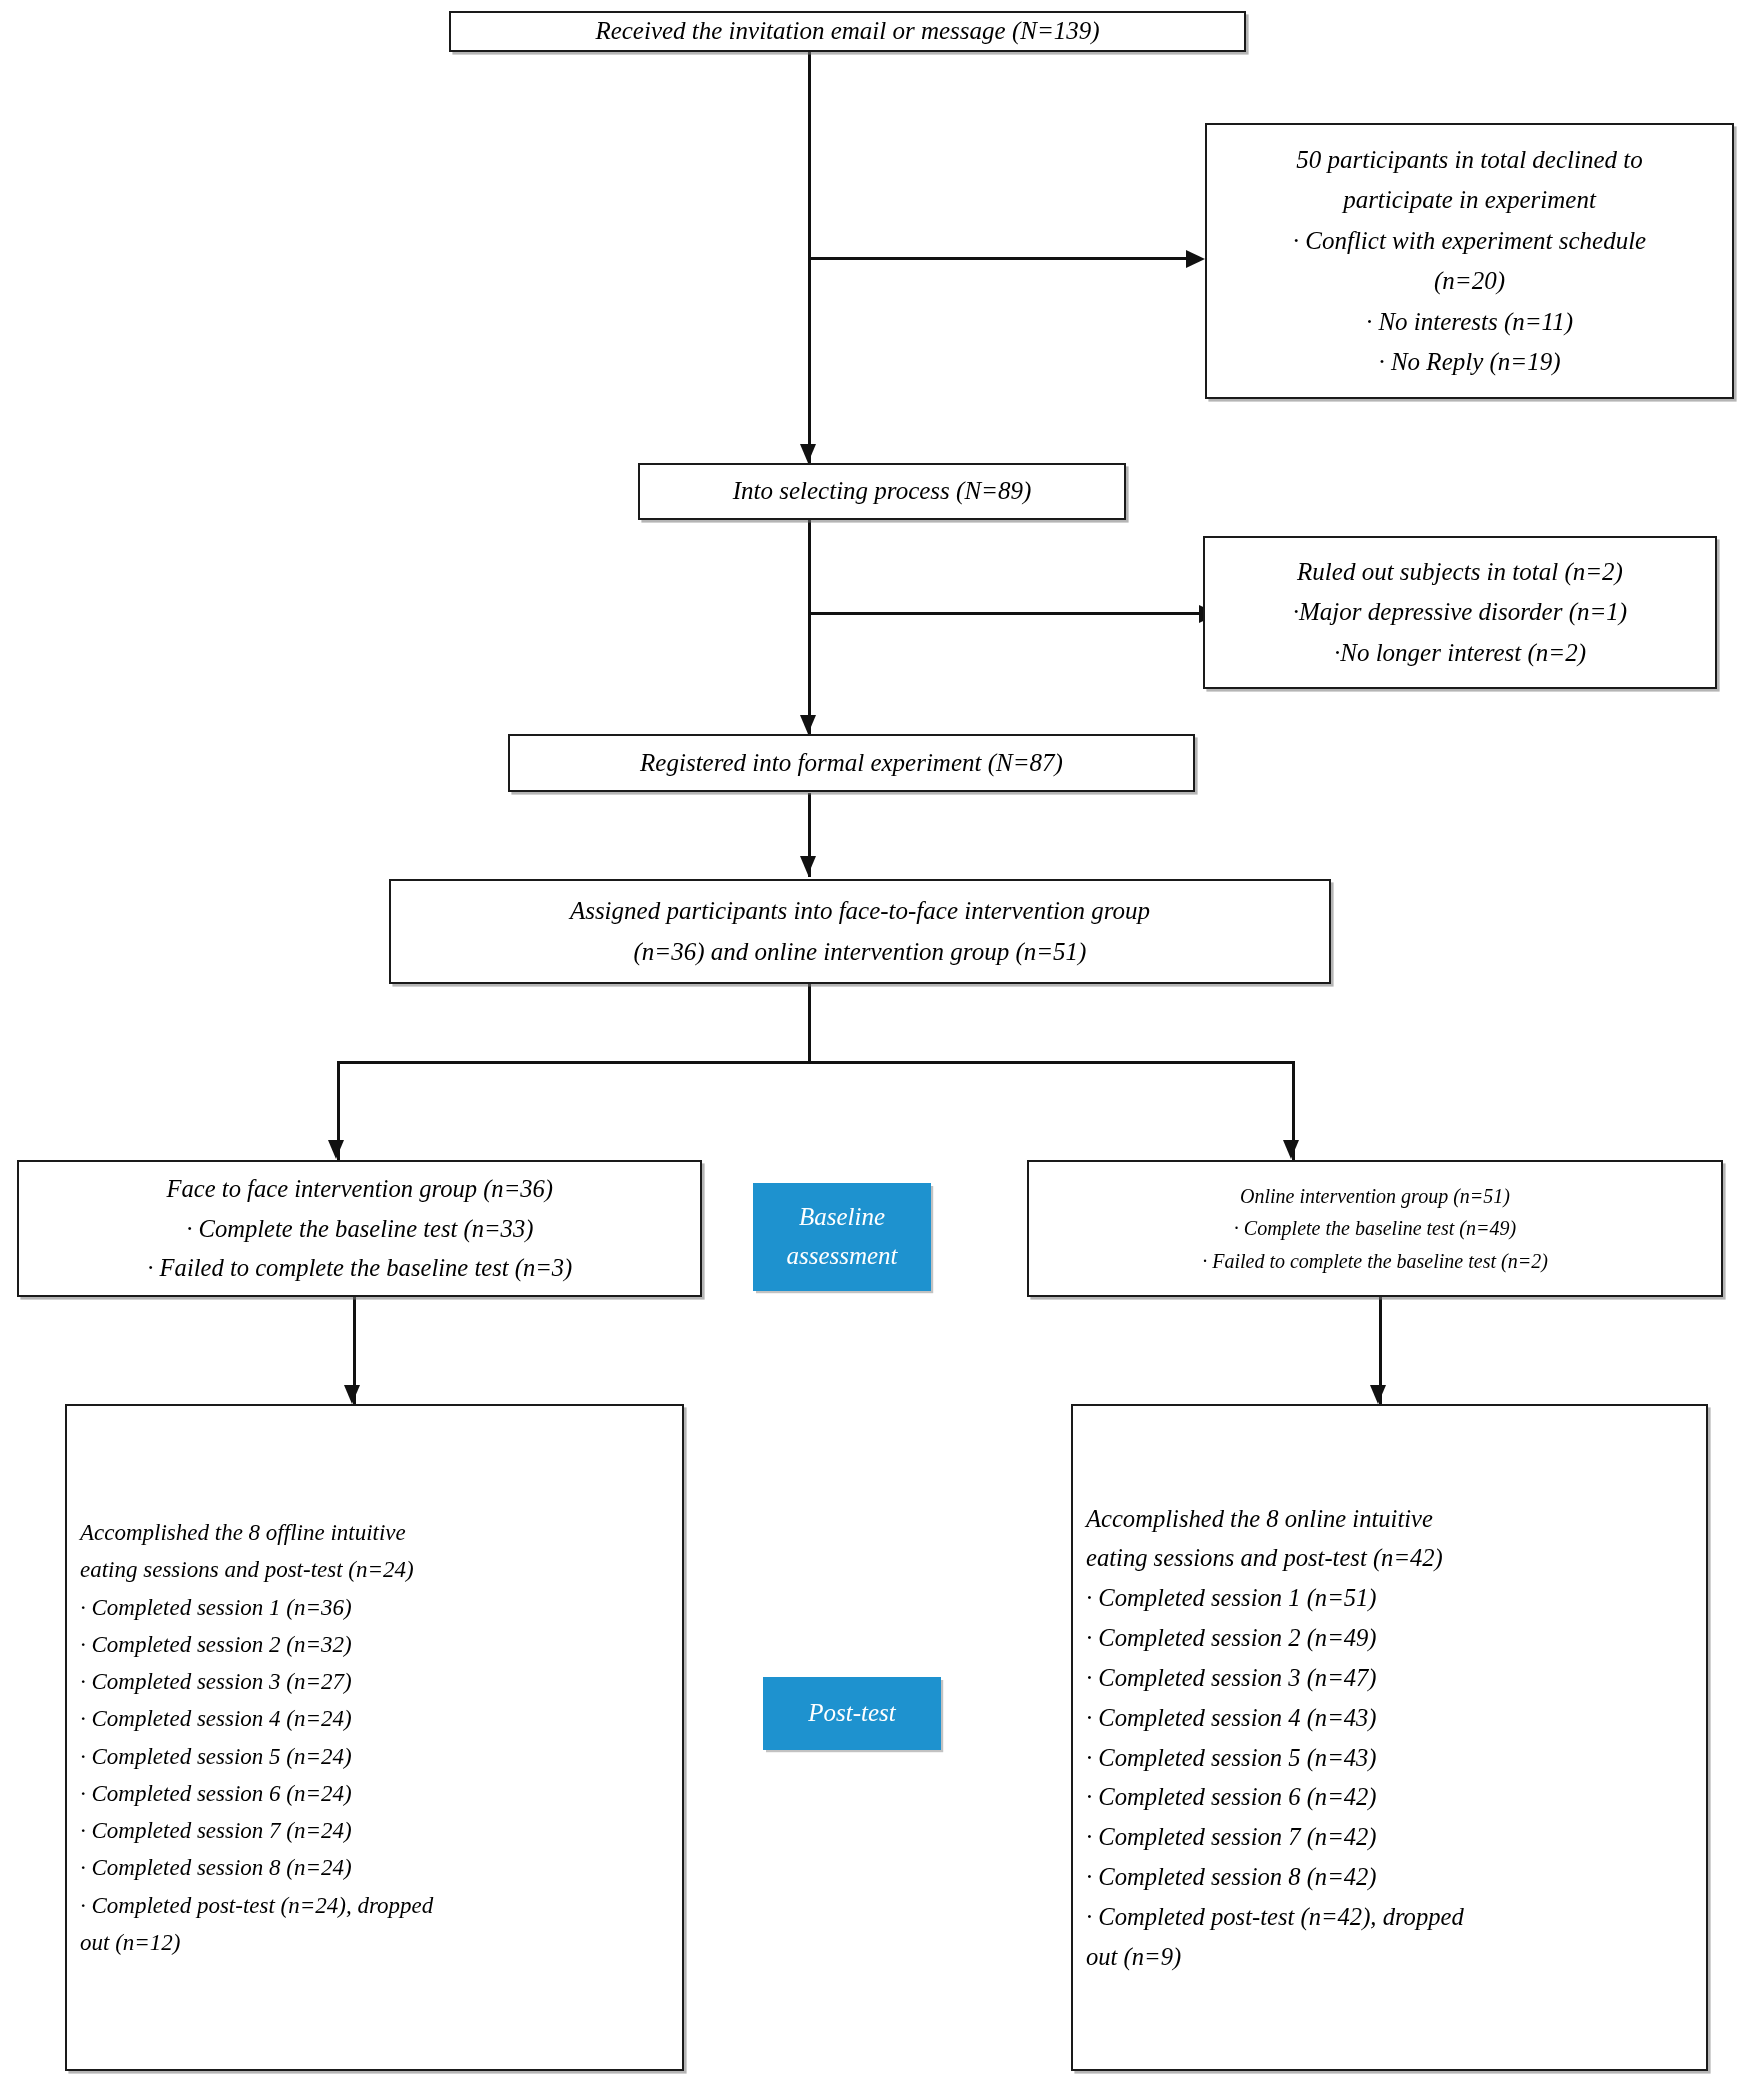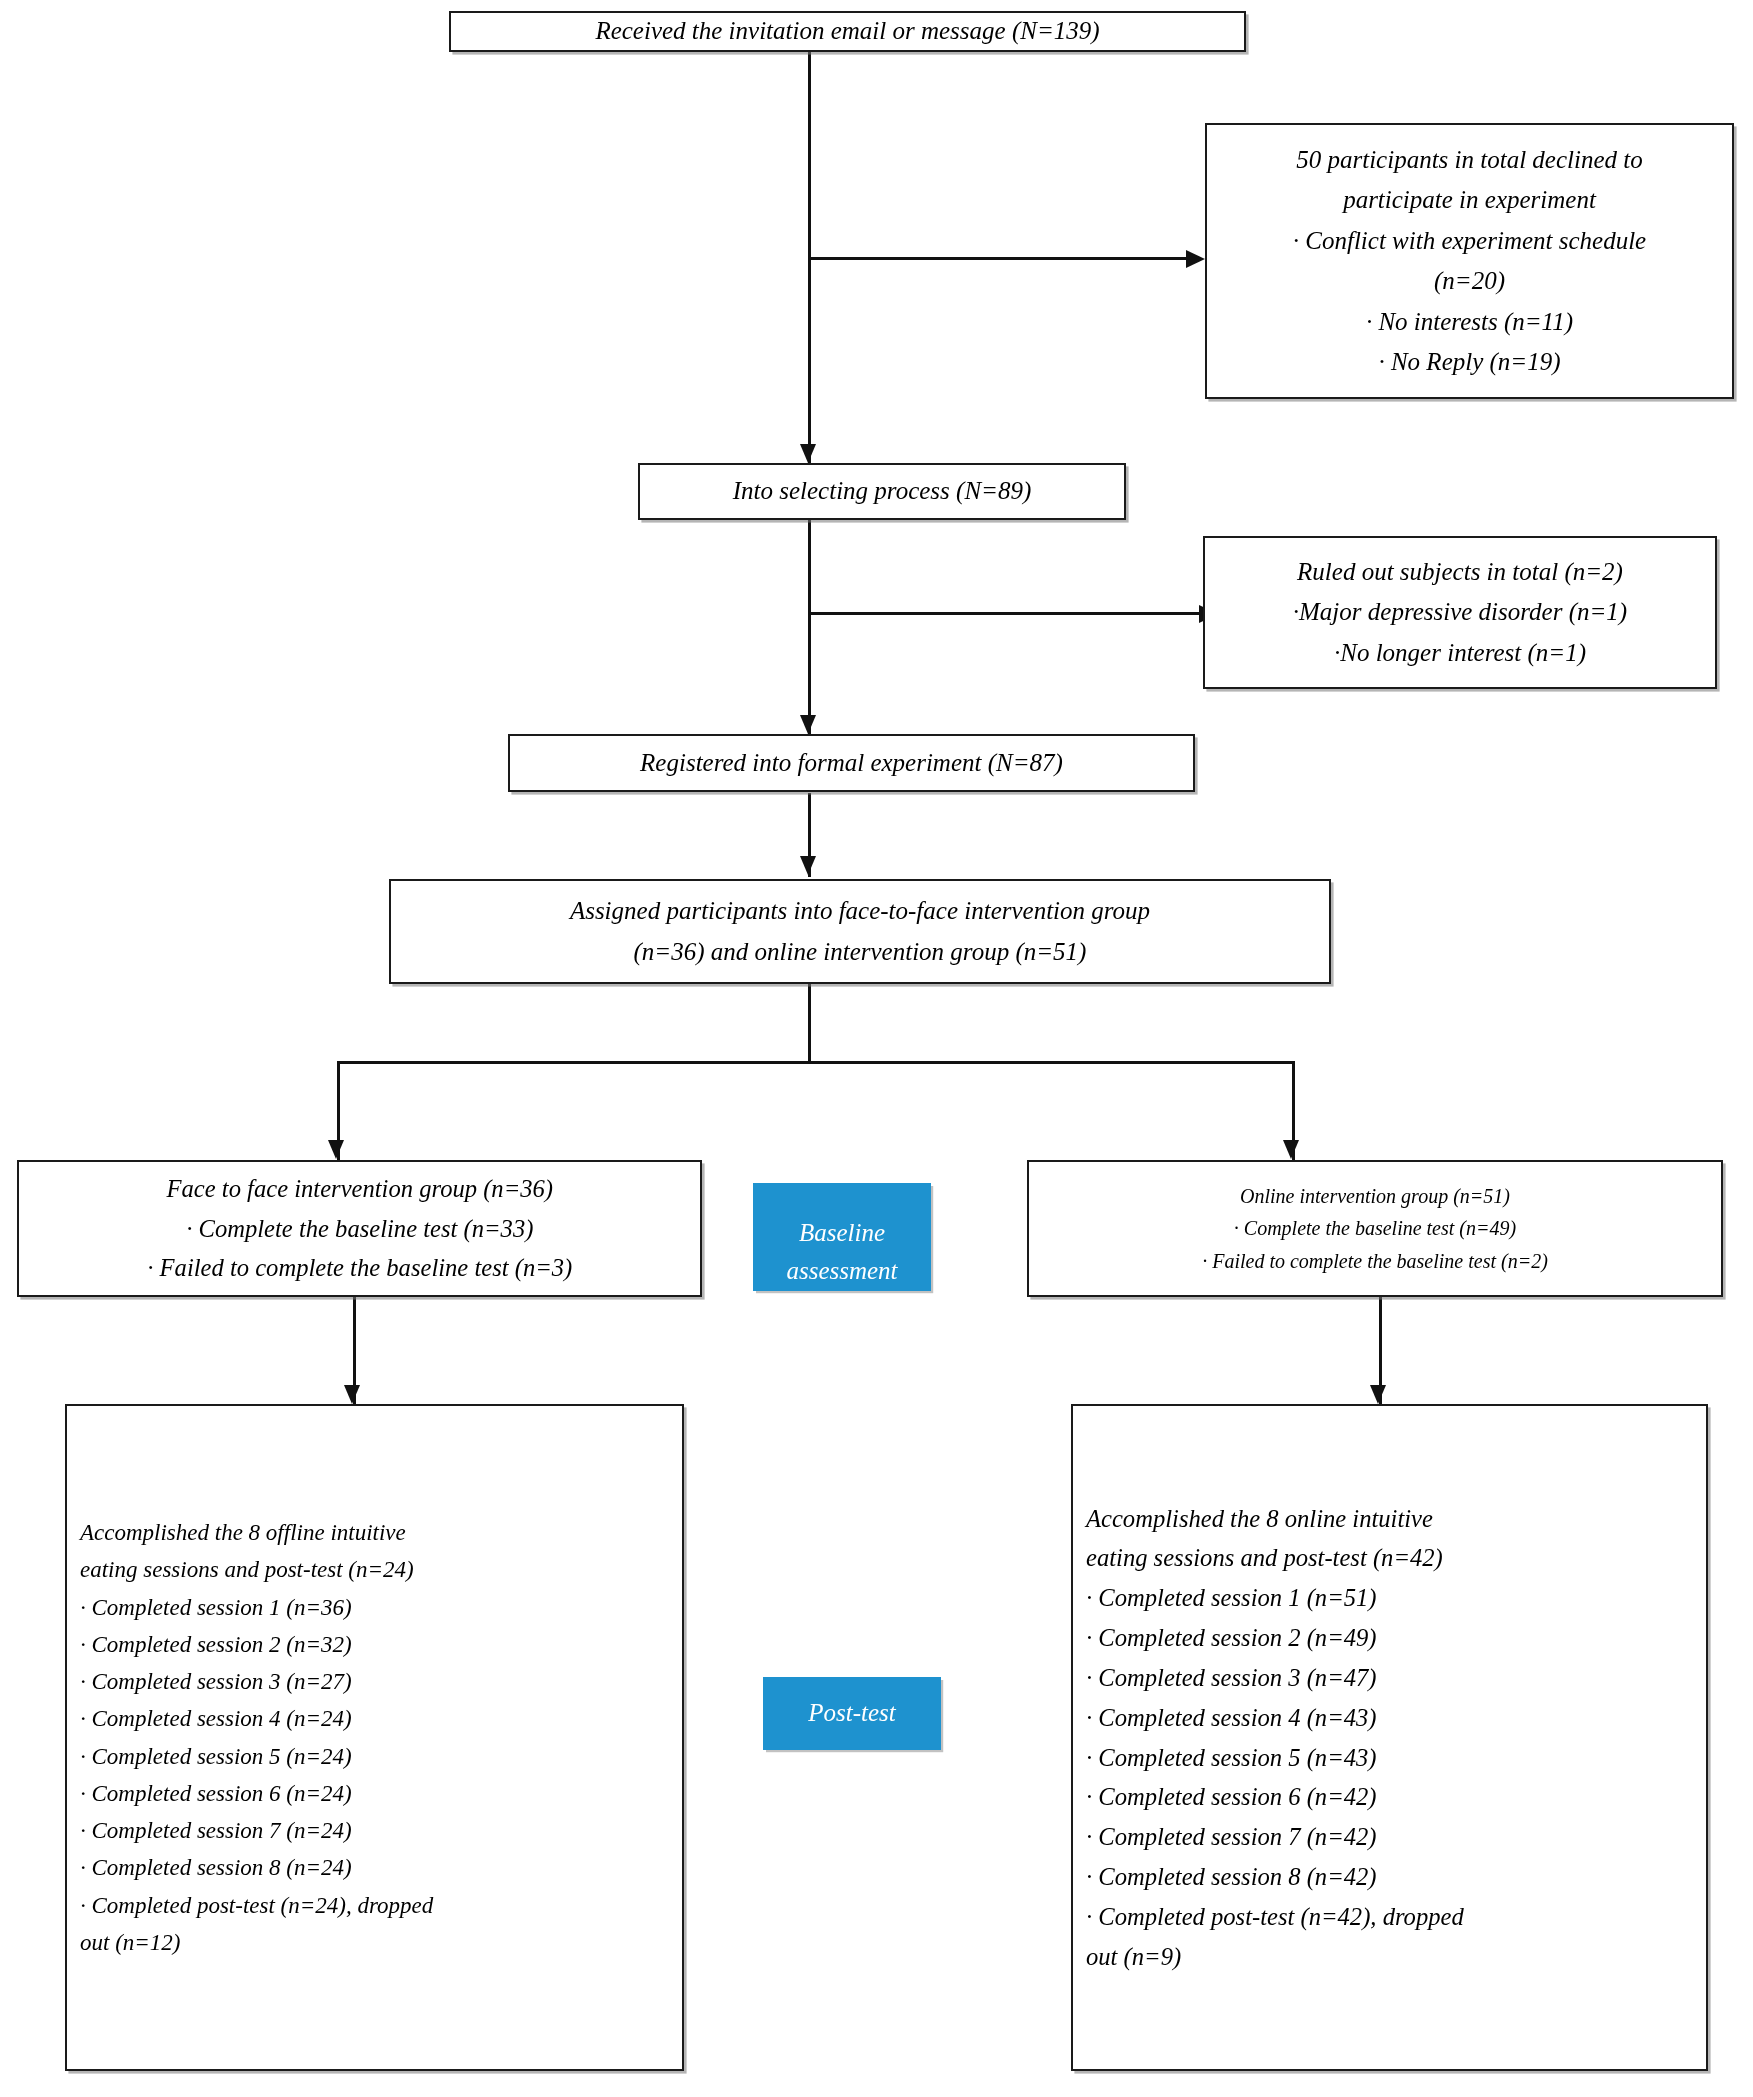--- a/index.html
+++ b/index.html
@@ -99,39 +99,39 @@
     <span class="ln">· No Reply (n=19)</span>
   </div>
 
   <div class="box ctr" style="left:597px;top:463px;width:488px;height:57px;font-size:25px;margin-left:41px;">
     <span class="ln">Into selecting process (N=89)</span>
   </div>
 
   <div class="box ctr" style="left:1203px;top:536px;width:514px;height:153px;font-size:25px;padding:4.3px 9.5px;">
     <span class="ln">Ruled out subjects in total (n=2)</span>
     <span class="ln">·Major depressive disorder (n=1)</span>
-    <span class="ln">·No longer interest (n=1)</span>
+    <span class="ln">·No longer interest (n=2)</span>
   </div>
 
   <div class="box ctr" style="left:508px;top:734px;width:687px;height:58px;font-size:25px;">
     <span class="ln">Registered into formal experiment (N=87)</span>
   </div>
 
   <div class="box ctr" style="left:389px;top:879px;width:942px;height:105px;font-size:25px;padding:2.6px 10.4px;">
     <span class="ln">Assigned participants into face-to-face intervention group</span>
     <span class="ln">(n=36) and online intervention group (n=51)</span>
   </div>
 
   <div class="box ctr" style="left:17.3px;top:1160px;width:685px;height:137px;font-size:24.6px;padding:11px 6px;justify-content:center;">
     <span class="ln">Face to face intervention group (n=36)</span>
     <span class="ln">· Complete the baseline test (n=33)</span>
     <span class="ln">· Failed to complete the baseline test (n=3)</span>
   </div>
 
-  <div class="badge" style="left:753px;top:1183px;width:178px;height:108px;font-size:25px;justify-content:flex-end;">
+  <div class="badge" style="left:753px;top:1183px;width:178px;height:108px;font-size:25px;">
     <span class="ln">Baseline</span>
     <span class="ln">assessment</span>
   </div>
 
   <div class="box ctr" style="left:1027px;top:1160px;width:696px;height:137px;font-size:20px;padding:2.6px 6px;">
     <span class="ln">Online intervention group (n=51)</span>
     <span class="ln">· Complete the baseline test (n=49)</span>
     <span class="ln">· Failed to complete the baseline test (n=2)</span>
   </div>
 

